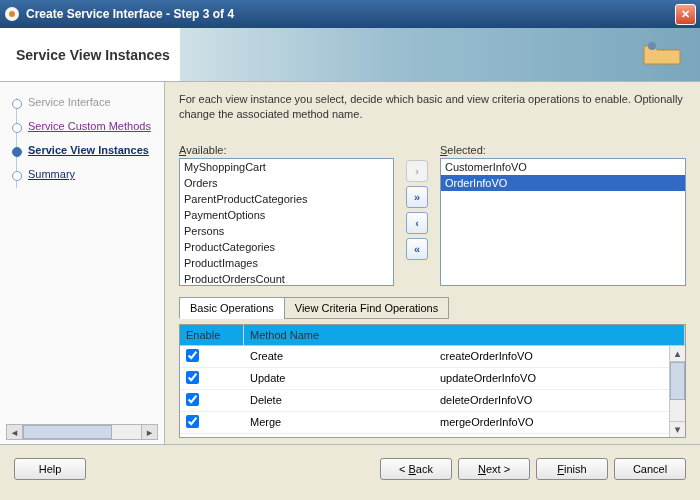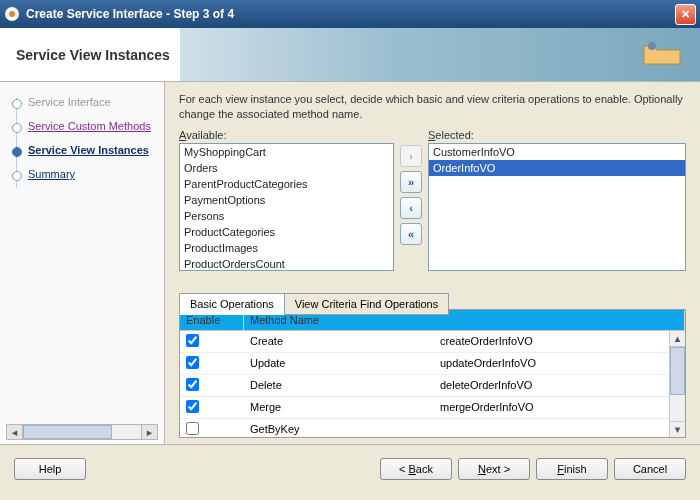--- a/index.html
+++ b/index.html
@@ -26,34 +26,34 @@
 .navlist li::before{content:"";position:absolute;left:12px;top:9px;width:8px;height:8px;border:1px solid #7e9db9;border-radius:50%;background:#fff;}
 .navlist li.current::before{background:#3d6eac;border-color:#3d6eac;}
 .vline{position:absolute;left:16px;top:16px;width:1px;height:90px;background:#b7cde0;}
 .hscroll{position:absolute;bottom:4px;left:6px;right:6px;height:16px;border:1px solid #b6b6b6;background:#efefef;display:flex;}
 .hscroll .sbtn{width:16px;background:#e4e4e4;border-right:1px solid #b6b6b6;display:flex;align-items:center;justify-content:center;color:#555;}
 .hscroll .sbtn.r{border-right:none;border-left:1px solid #b6b6b6;}
 .hscroll .track{flex:1;position:relative;}
 .hscroll .thumb{position:absolute;left:0;top:0;height:100%;width:75%;background:#cfd8e6;border:1px solid #9fb2cc;}
 .main { flex:1; padding:10px 14px 6px 14px; display:flex; flex-direction:column; gap:6px;}
 .intro { color:#333; line-height:1.35; }
-.lists { display:flex; gap:6px; align-items:flex-start; margin-top:1px;justify-content:flex-end;}
+.lists { display:flex; gap:12px; align-items:flex-start; margin-top:16px;justify-content:flex-end;}
 .listcol { display:flex; flex-direction:column; }
 .listcol.avail{flex:0 0 215px;}
 .listcol.sel{flex:1;}
 .listlabel{ color:#333; margin-bottom:2px;}
 .listlabel .ul{text-decoration:underline;}
 .listbox { border:1px solid #7e9db9; background:#fff; height:128px; overflow:auto;}
 .listbox .item{ padding:2px 4px; color:#222;}
 .listbox .item.selected{ background:#316ac5; color:#fff;}
 .shuttle { display:flex; flex-direction:column; gap:4px; padding-top:16px;}
 .shbtn{ width:22px;height:22px;border:1px solid #8ba5c4;background:linear-gradient(#fdfdfd,#e4ecf6);display:flex;align-items:center;justify-content:center;color:#2d5aa0;font-weight:bold;border-radius:3px;}
 .shbtn.dis{color:#aaa;border-color:#c8c8c8;background:#f3f3f3;}
 .tabs{ display:flex; margin-top:4px;}
-.tab{ padding:4px 10px; border:1px solid #9c9c9c; background:#ece9d8; position:relative; top:12px;}
+.tab{ padding:4px 10px; border:1px solid #9c9c9c; background:#ece9d8; position:relative; top:1px;}
 .tab.active{ background:#fff; border-bottom-color:#fff; font-weight:normal;}
 .tab + .tab{ margin-left:-1px;}
 .tabpanel{ border:1px solid #9c9c9c; background:#fff; flex:1; min-height:0; display:flex; flex-direction:column;}
 .grid-head, .grid-row{ display:flex; align-items:center;}
 .grid-head{ background:#0ea5e9; border-bottom:1px solid #c8c8c8;}
 .gh{ padding:4px 6px; border-right:1px solid #d0d0d0; color:#333;}
 .gc{ padding:3px 6px;}
 .c-en{ width:64px; text-align:left;}
 .c-op{ width:190px;}
 .c-mn{ flex:1;}

